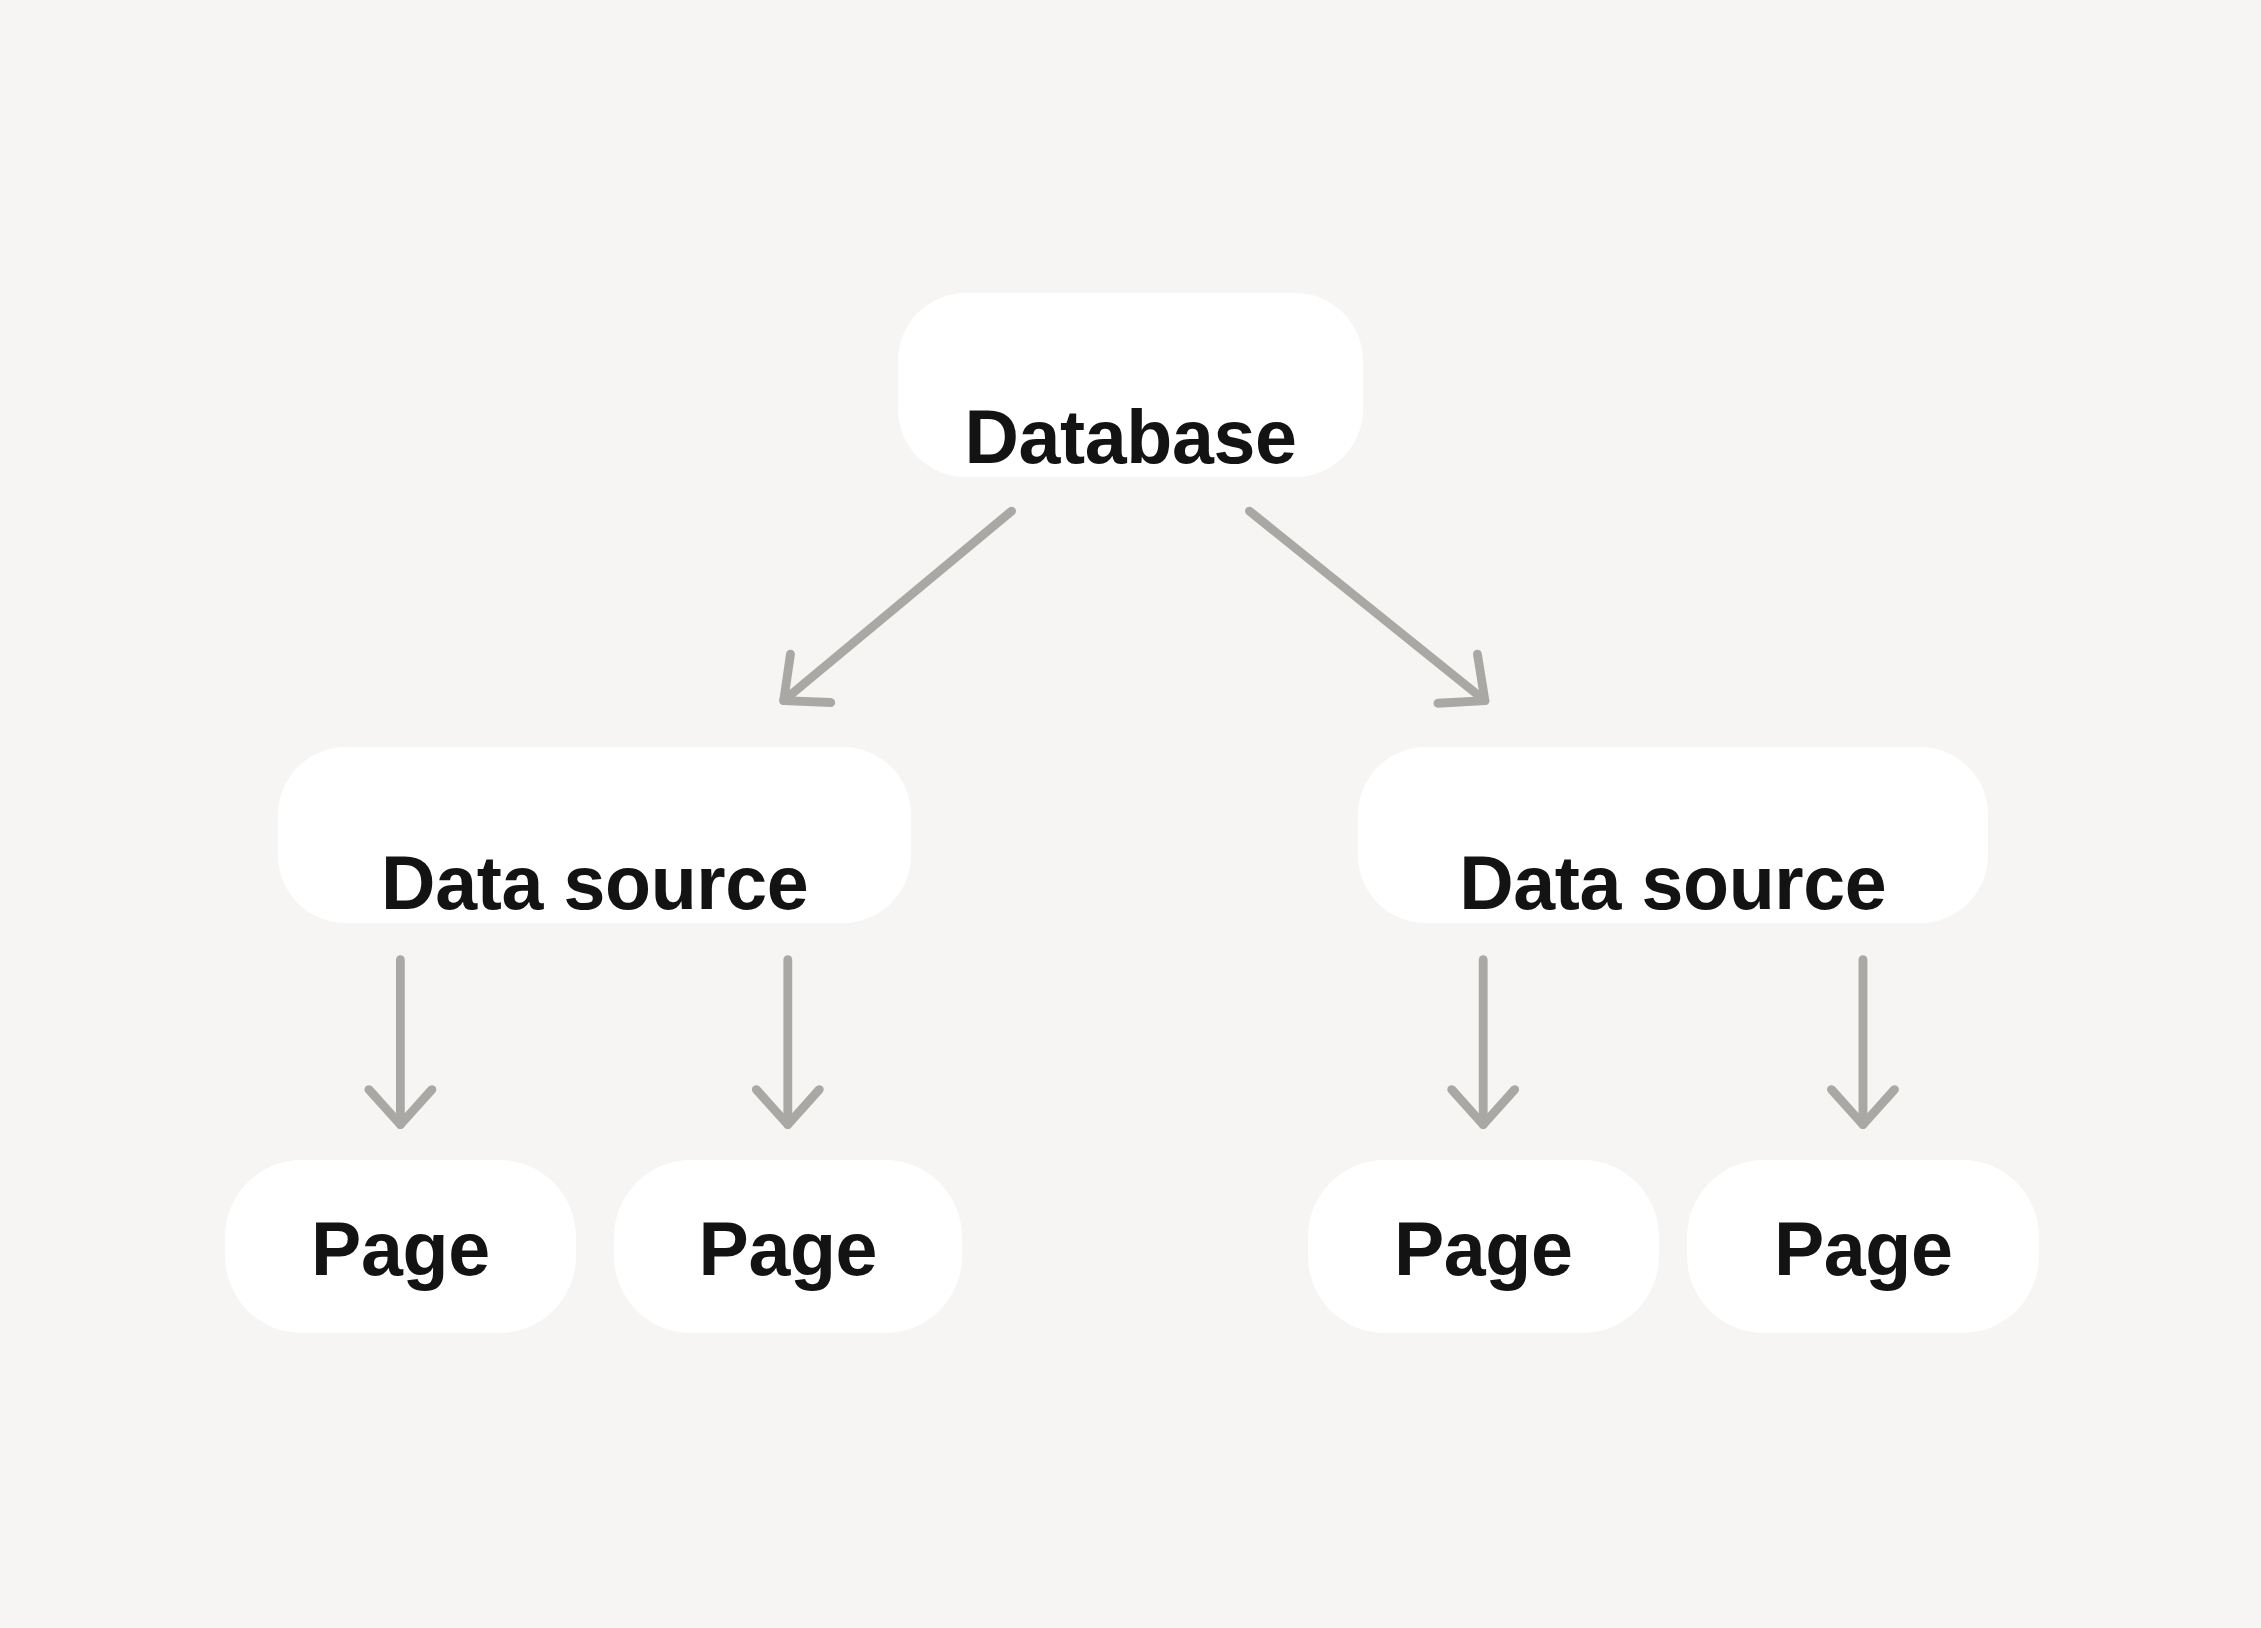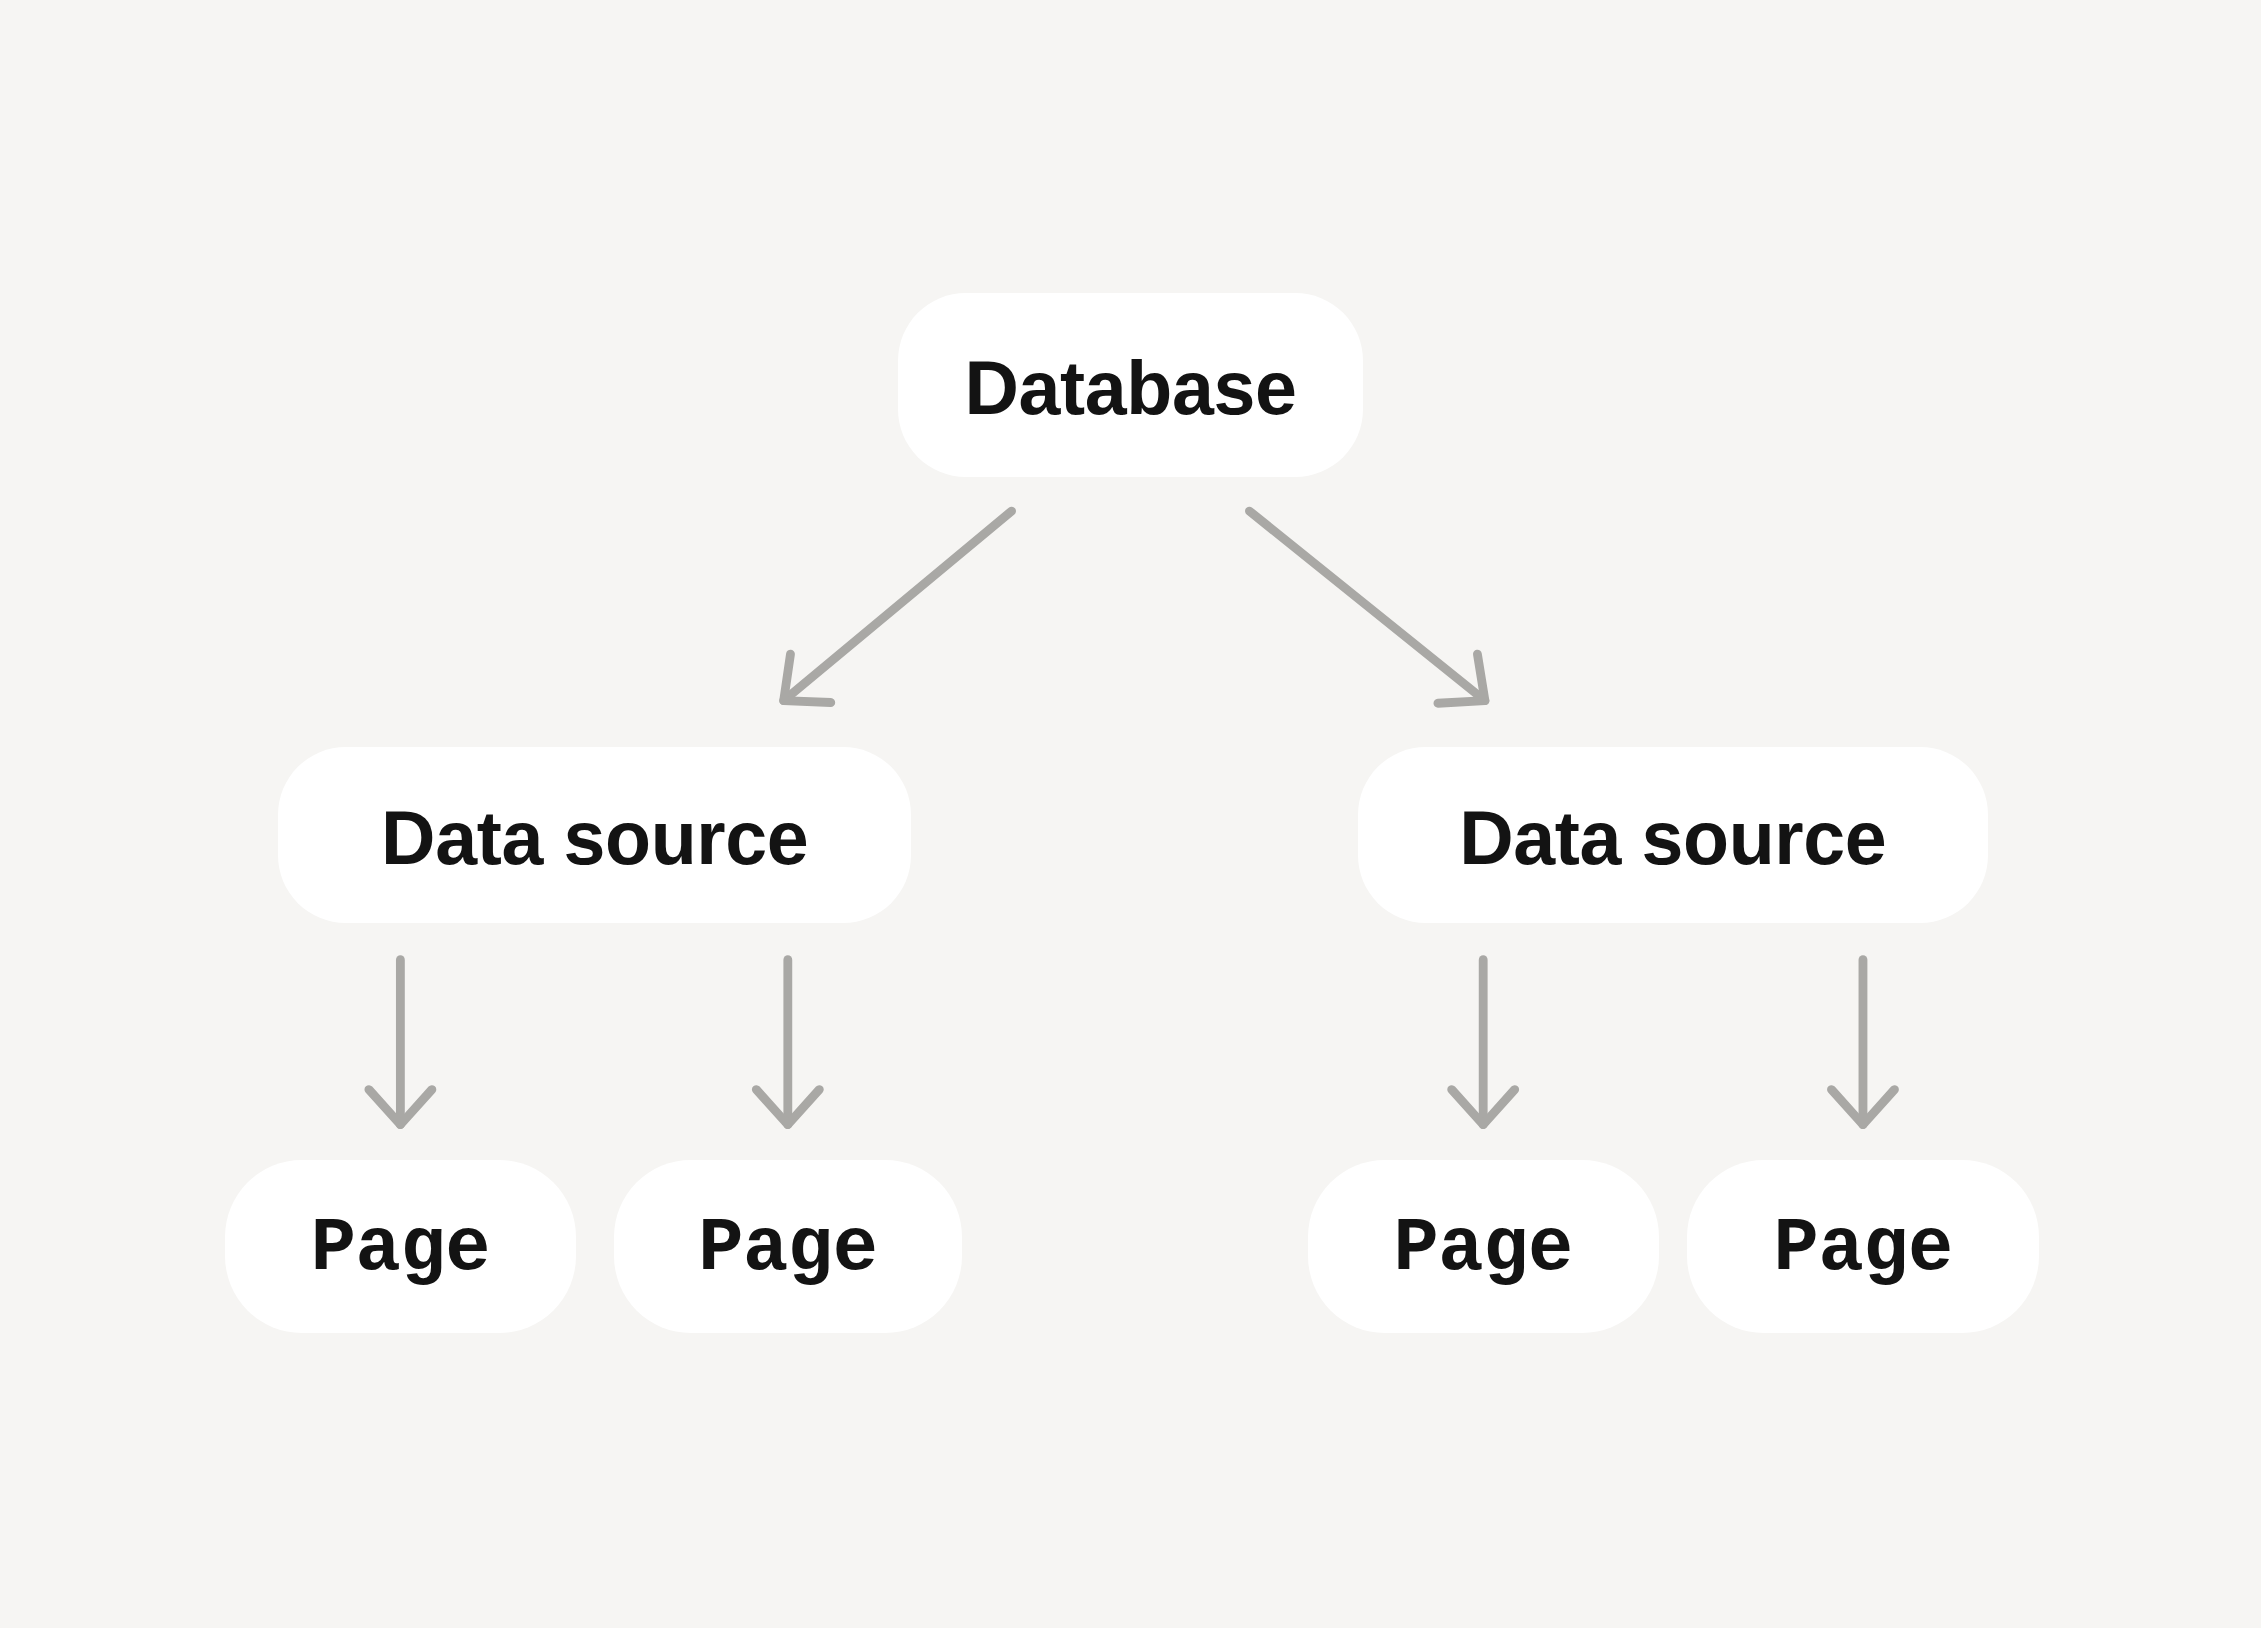--- a/index.html
+++ b/index.html
@@ -31,22 +31,22 @@
     stroke-width: 15;
     stroke-linecap: round;
   }
   .node {
     position: absolute;
     background: #FFFFFF;
     display: flex;
     align-items: center;
     justify-content: center;
   }
-  .node-lg { border-radius: 3.0vw; }
-  .node-sm { border-radius: 3.4vw; font-family: Liberation Mono, monospace; }
+  .node-lg { border-radius: 3.0vw; align-items: flex-end; }
+  .node-sm { border-radius: 3.4vw; }
   .node .label {
     font-weight: 700;
     font-size: 3.333vw;
     color: #131313;
     letter-spacing: -0.005em;
     white-space: nowrap;
     transform: translateY(0.12vw);
   }
   
   .node-db  { left: 39.714%; top: 17.974%; width: 20.573%; height: 11.356%; }

